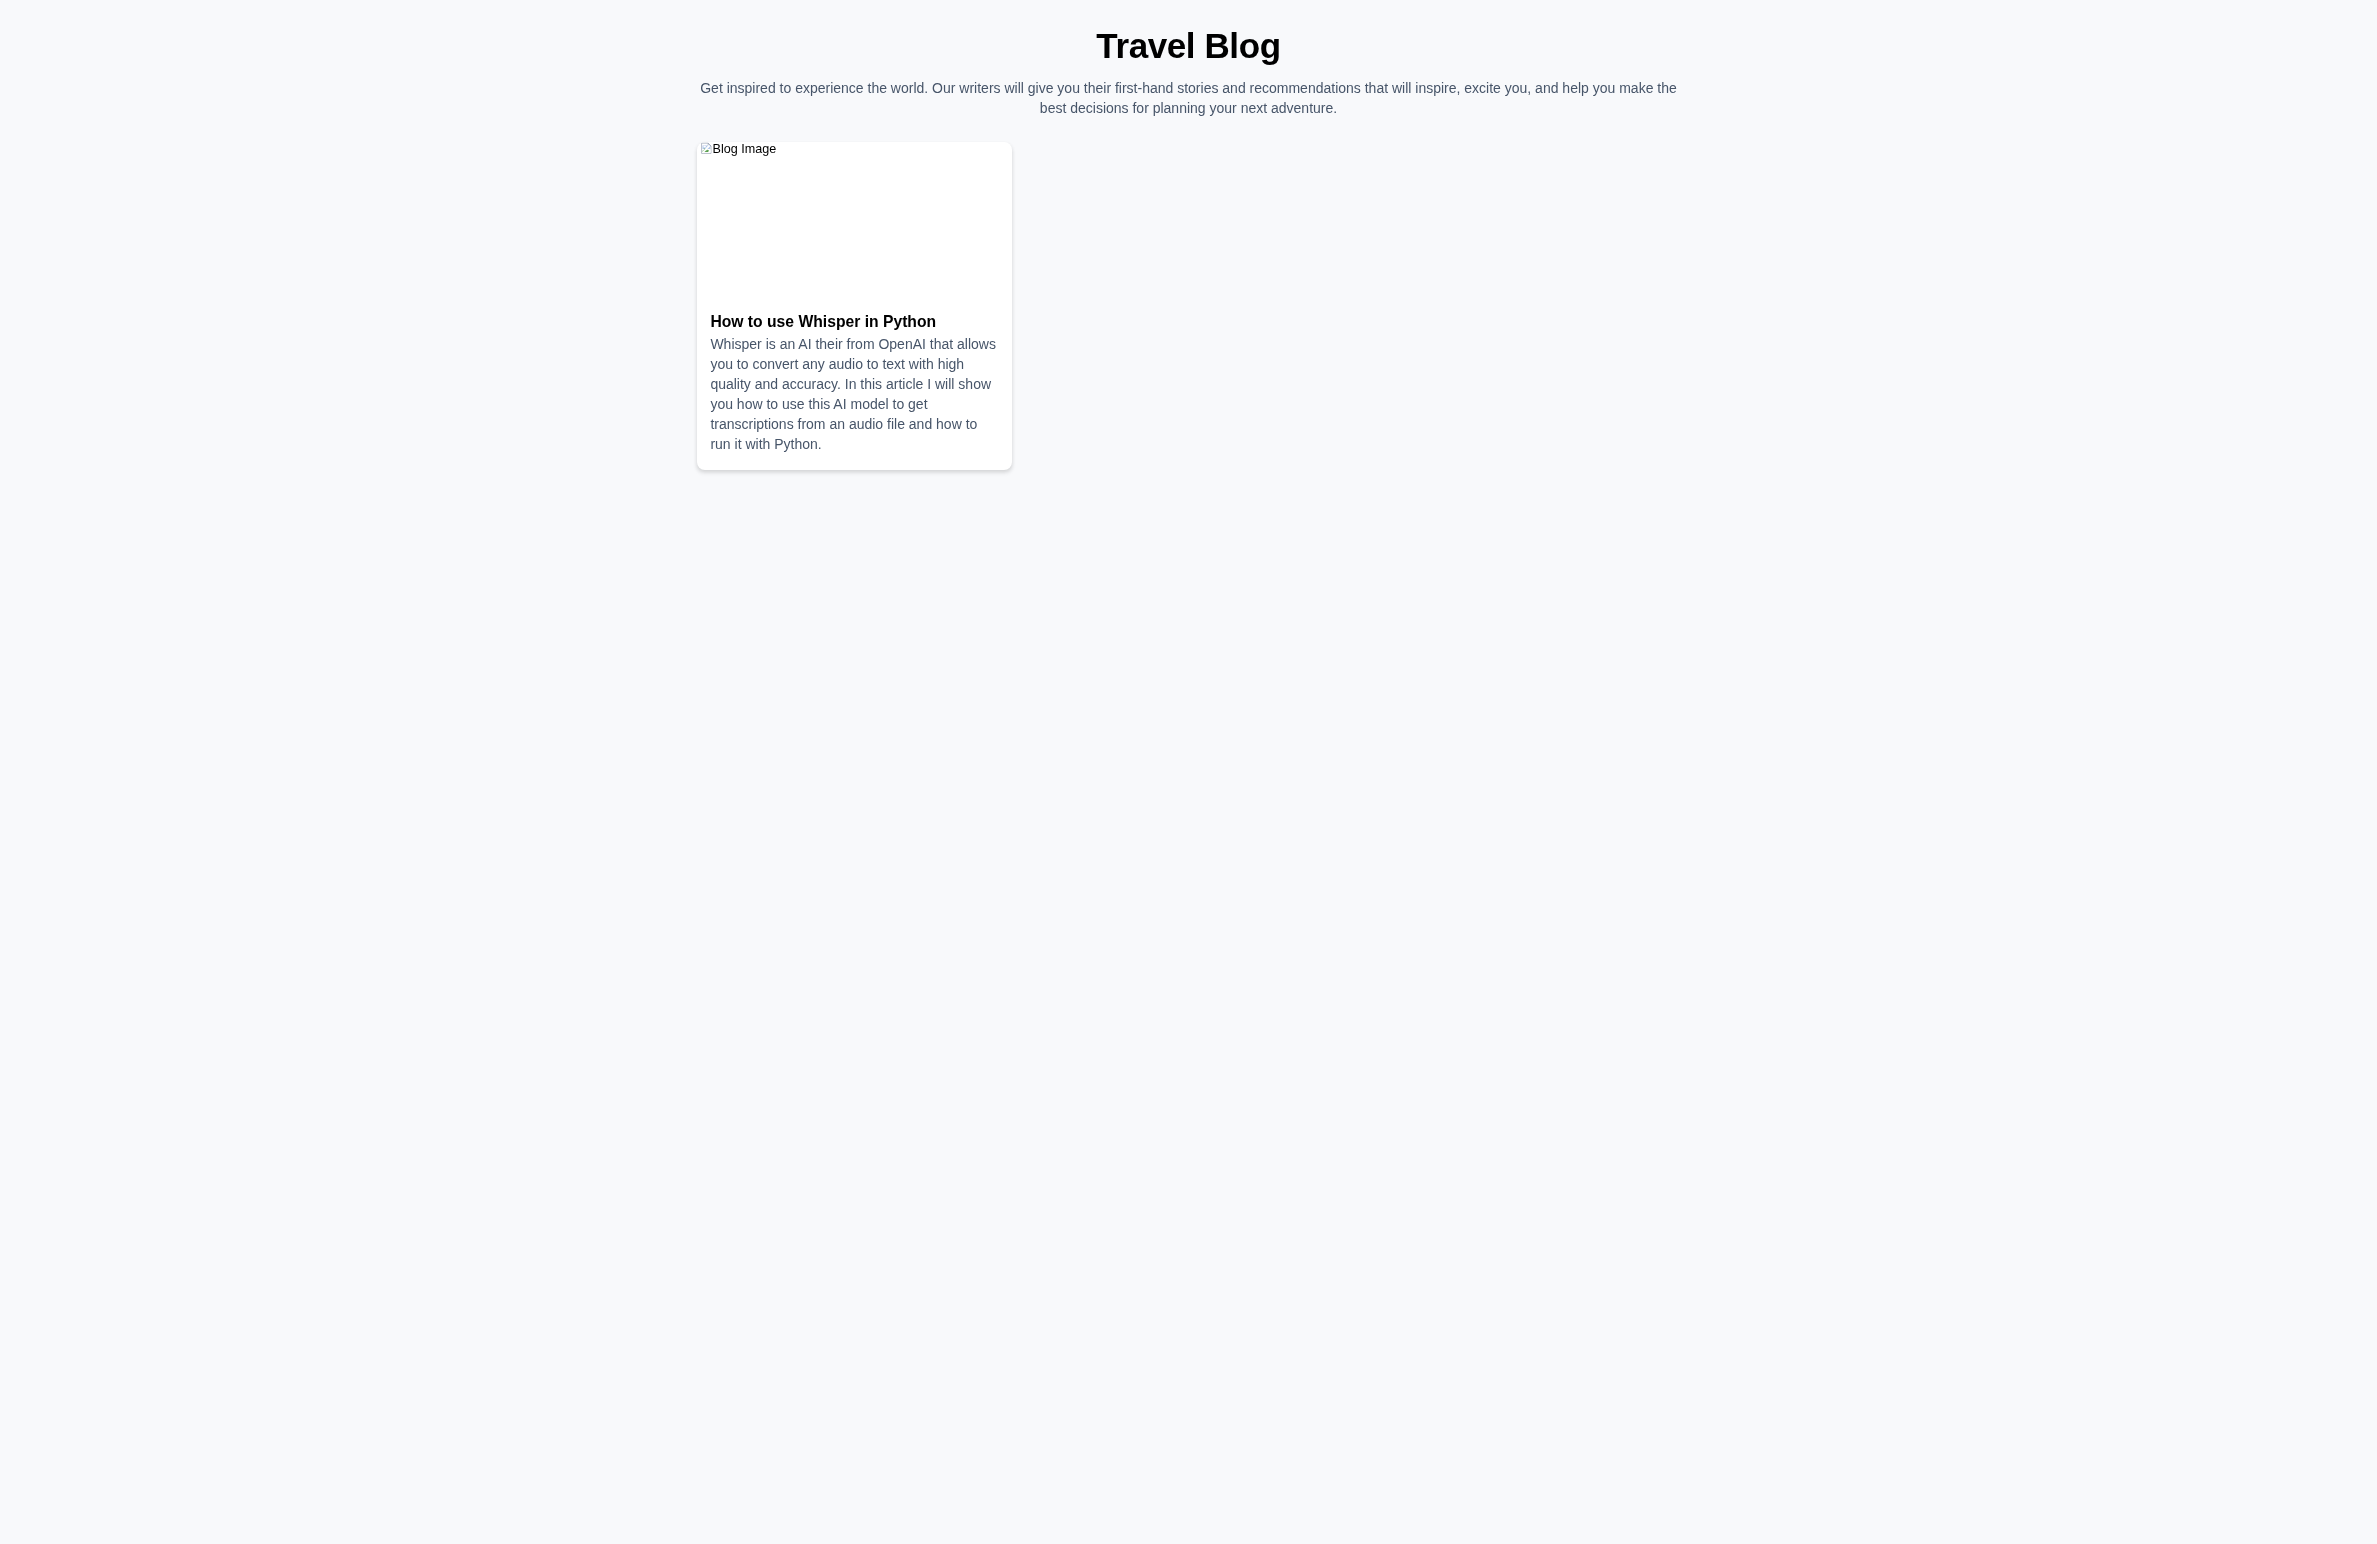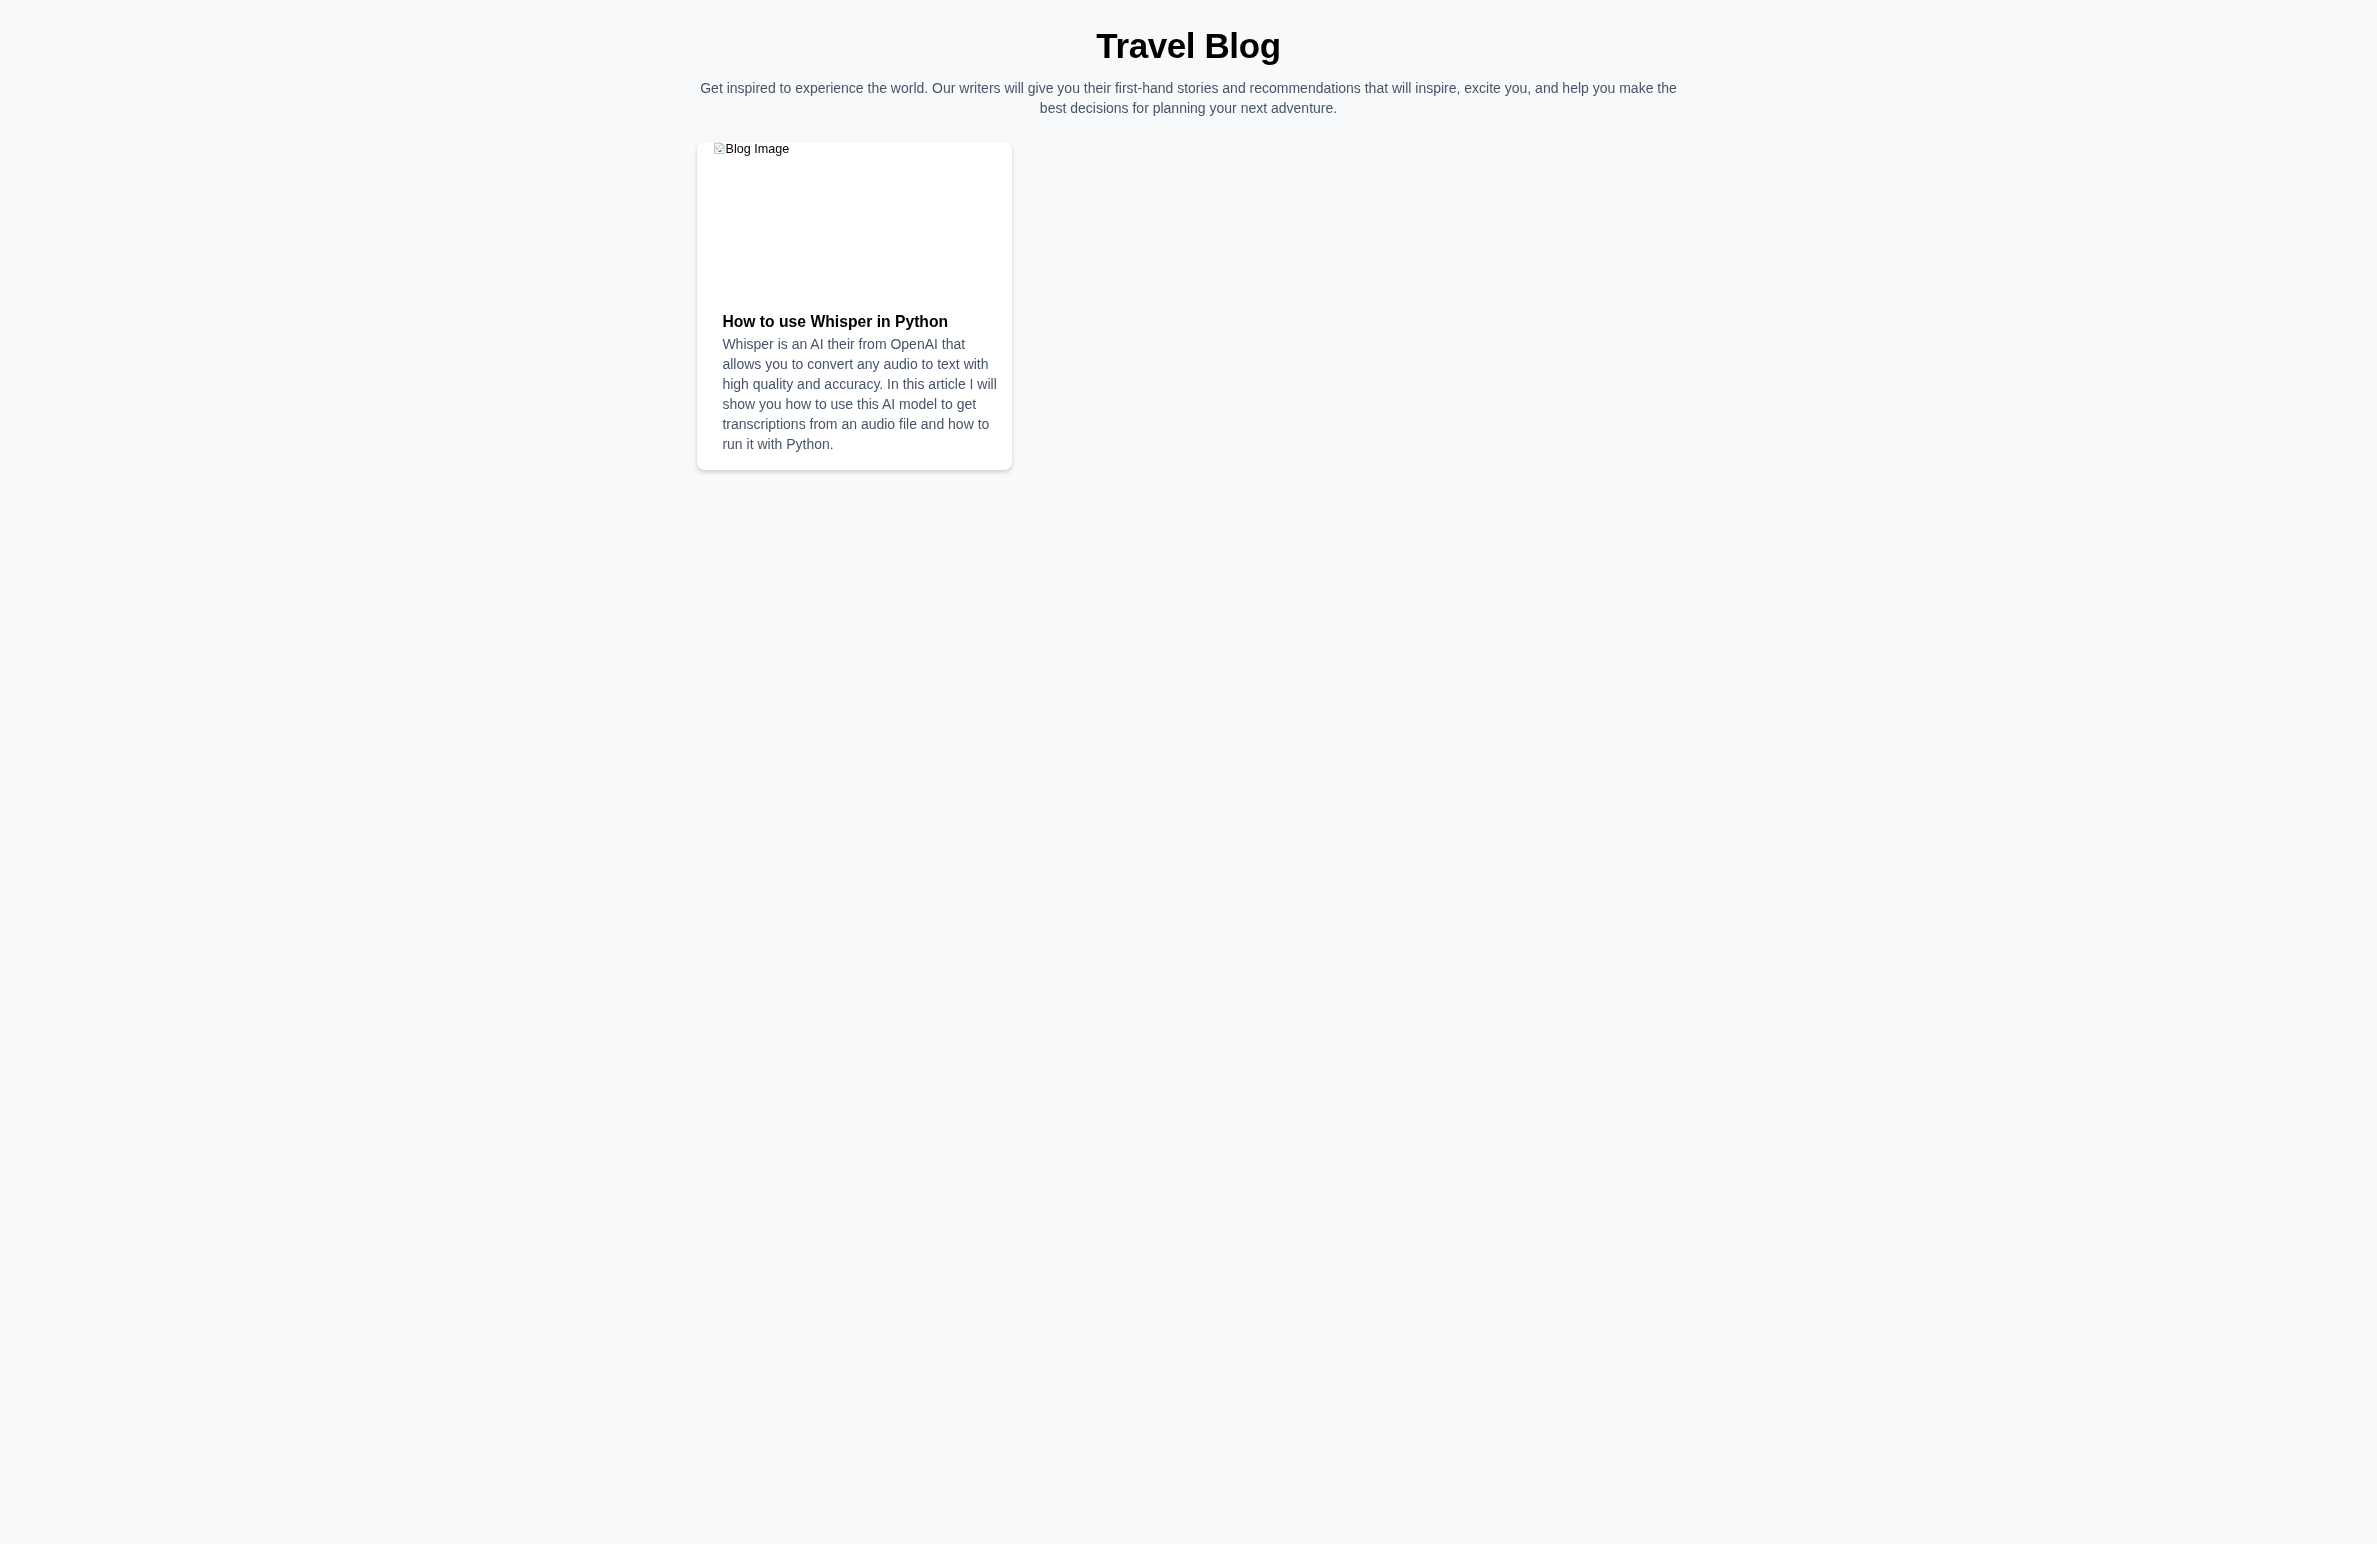--- a/index.html
+++ b/index.html
@@ -53,31 +53,31 @@
     overflow: hidden;
     cursor: pointer;
   }
   .card-image {
     height: 157px;
     position: relative;
   }
   .broken-row {
     position: absolute;
     top: 0.8px;
-    left: 16px;
+    left: 3px;
     display: flex;
     align-items: flex-start;
   }
   .broken-icon { width: 12.6px; height: 12.6px; display: inline-block; flex: 0 0 12.6px; }
   .alt-text {
     font-size: 12.6px;
     line-height: 14px;
     color: #000;
   }
-  .card-body { padding: 1.6px 13.4px 15.7px 13.4px; margin-left: 12px; }
+  .card-body { padding: 1.6px 13.4px 15.7px 13.4px; }
   .card-title {
     margin: 11px 0 0 0;
     font-size: 15.7px;
     line-height: 1.35;
     font-weight: 700;
     color: #000;
   }
   .card-desc {
     margin: 1.6px 0 0 0;
     font-size: 14px;

